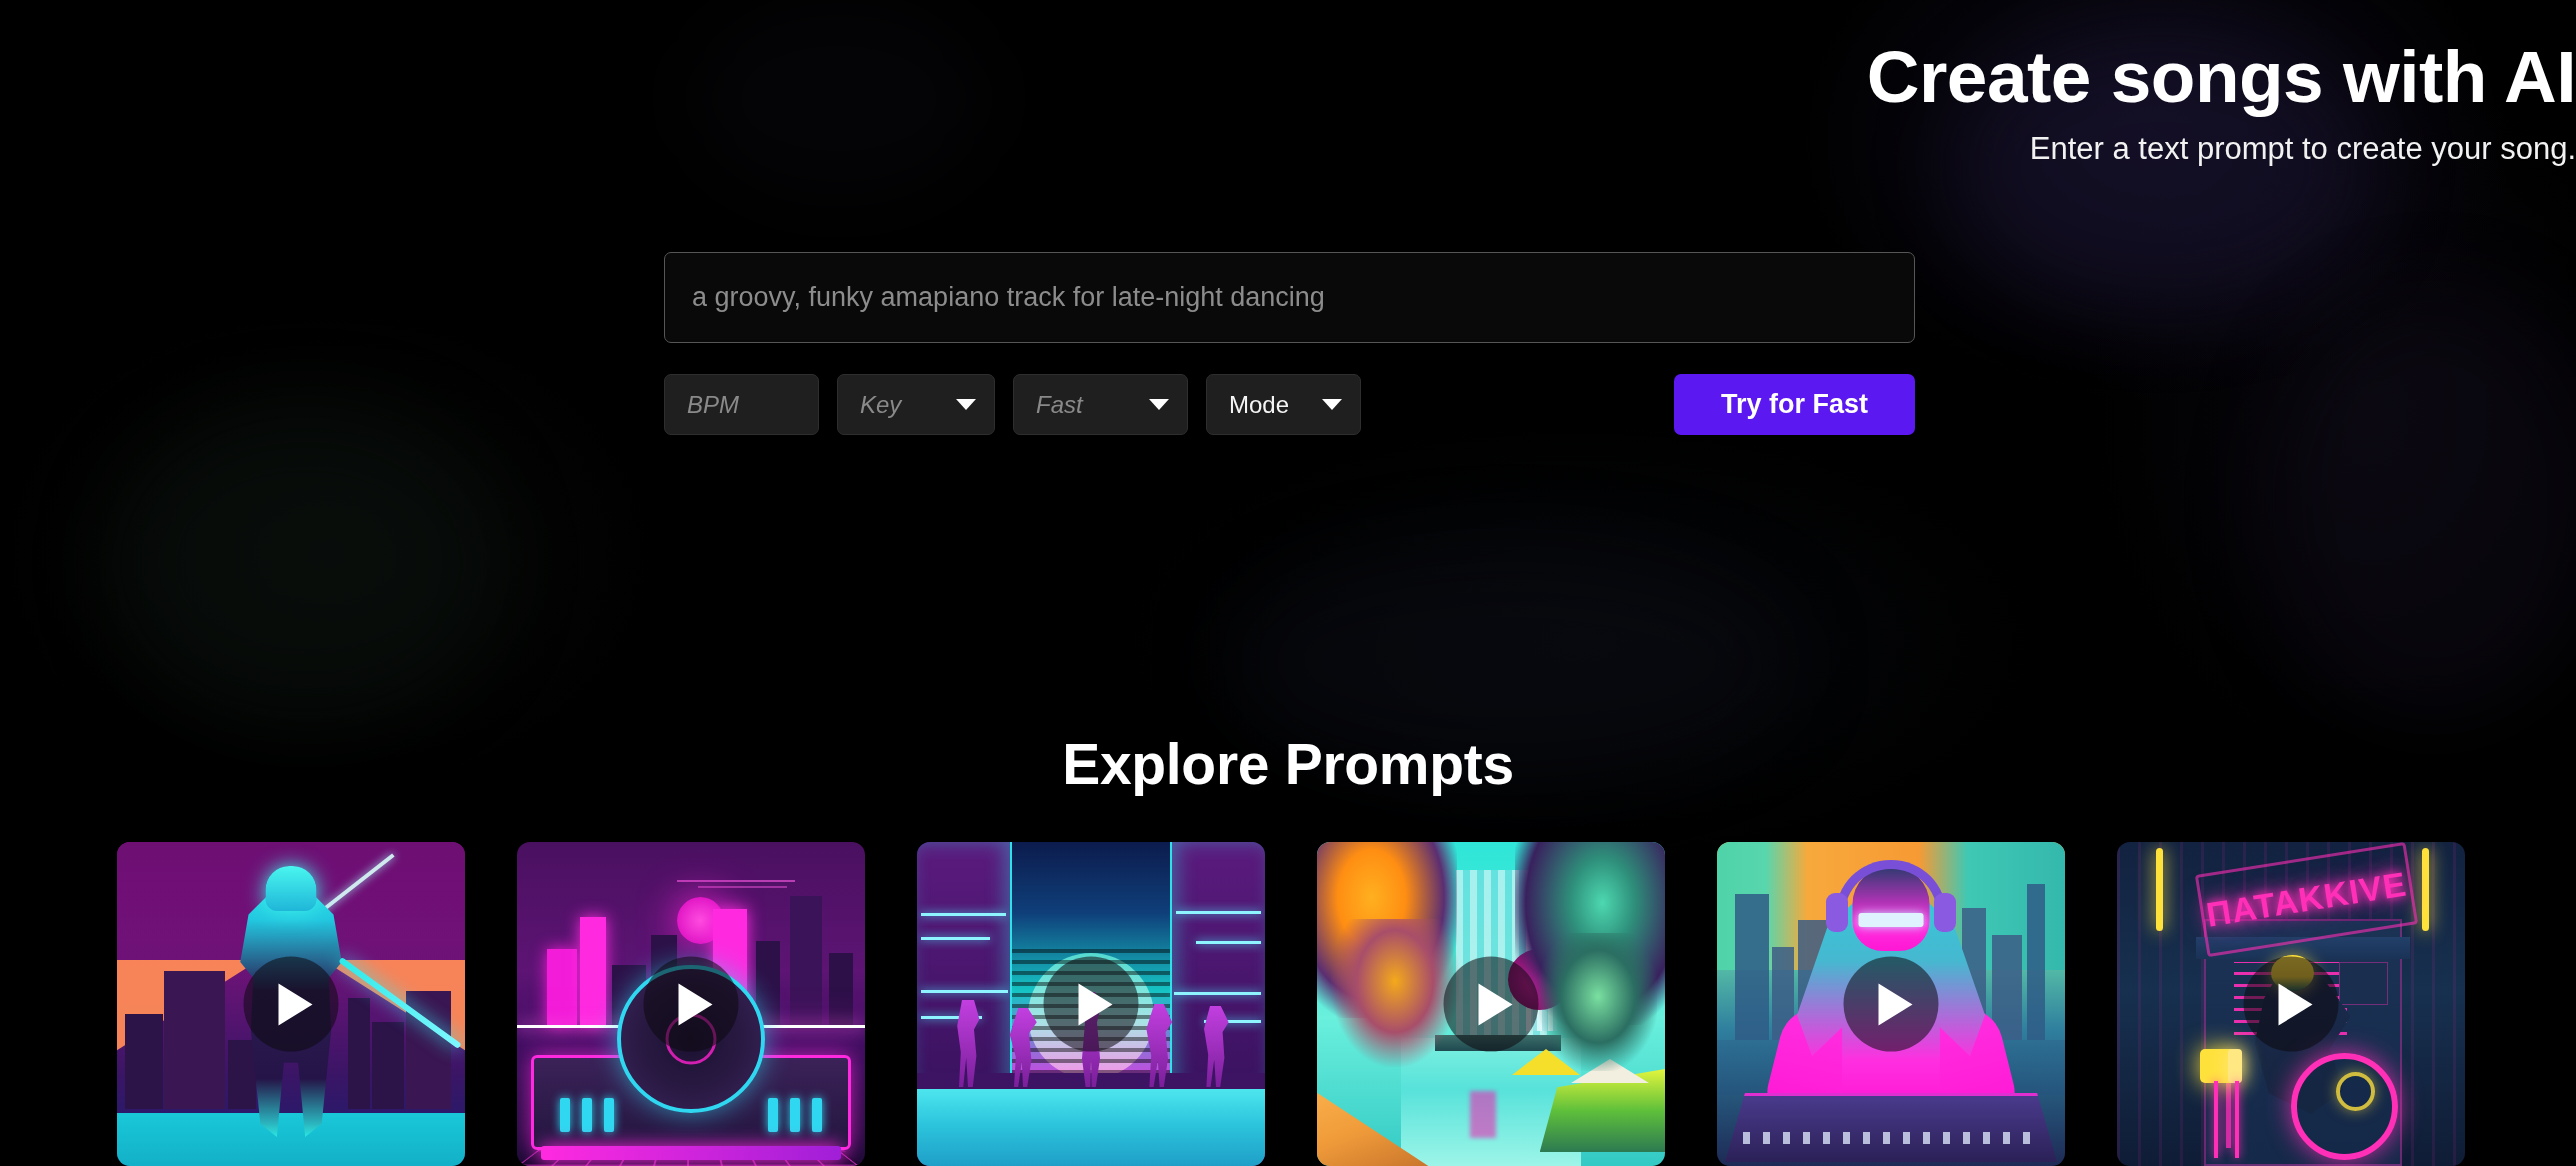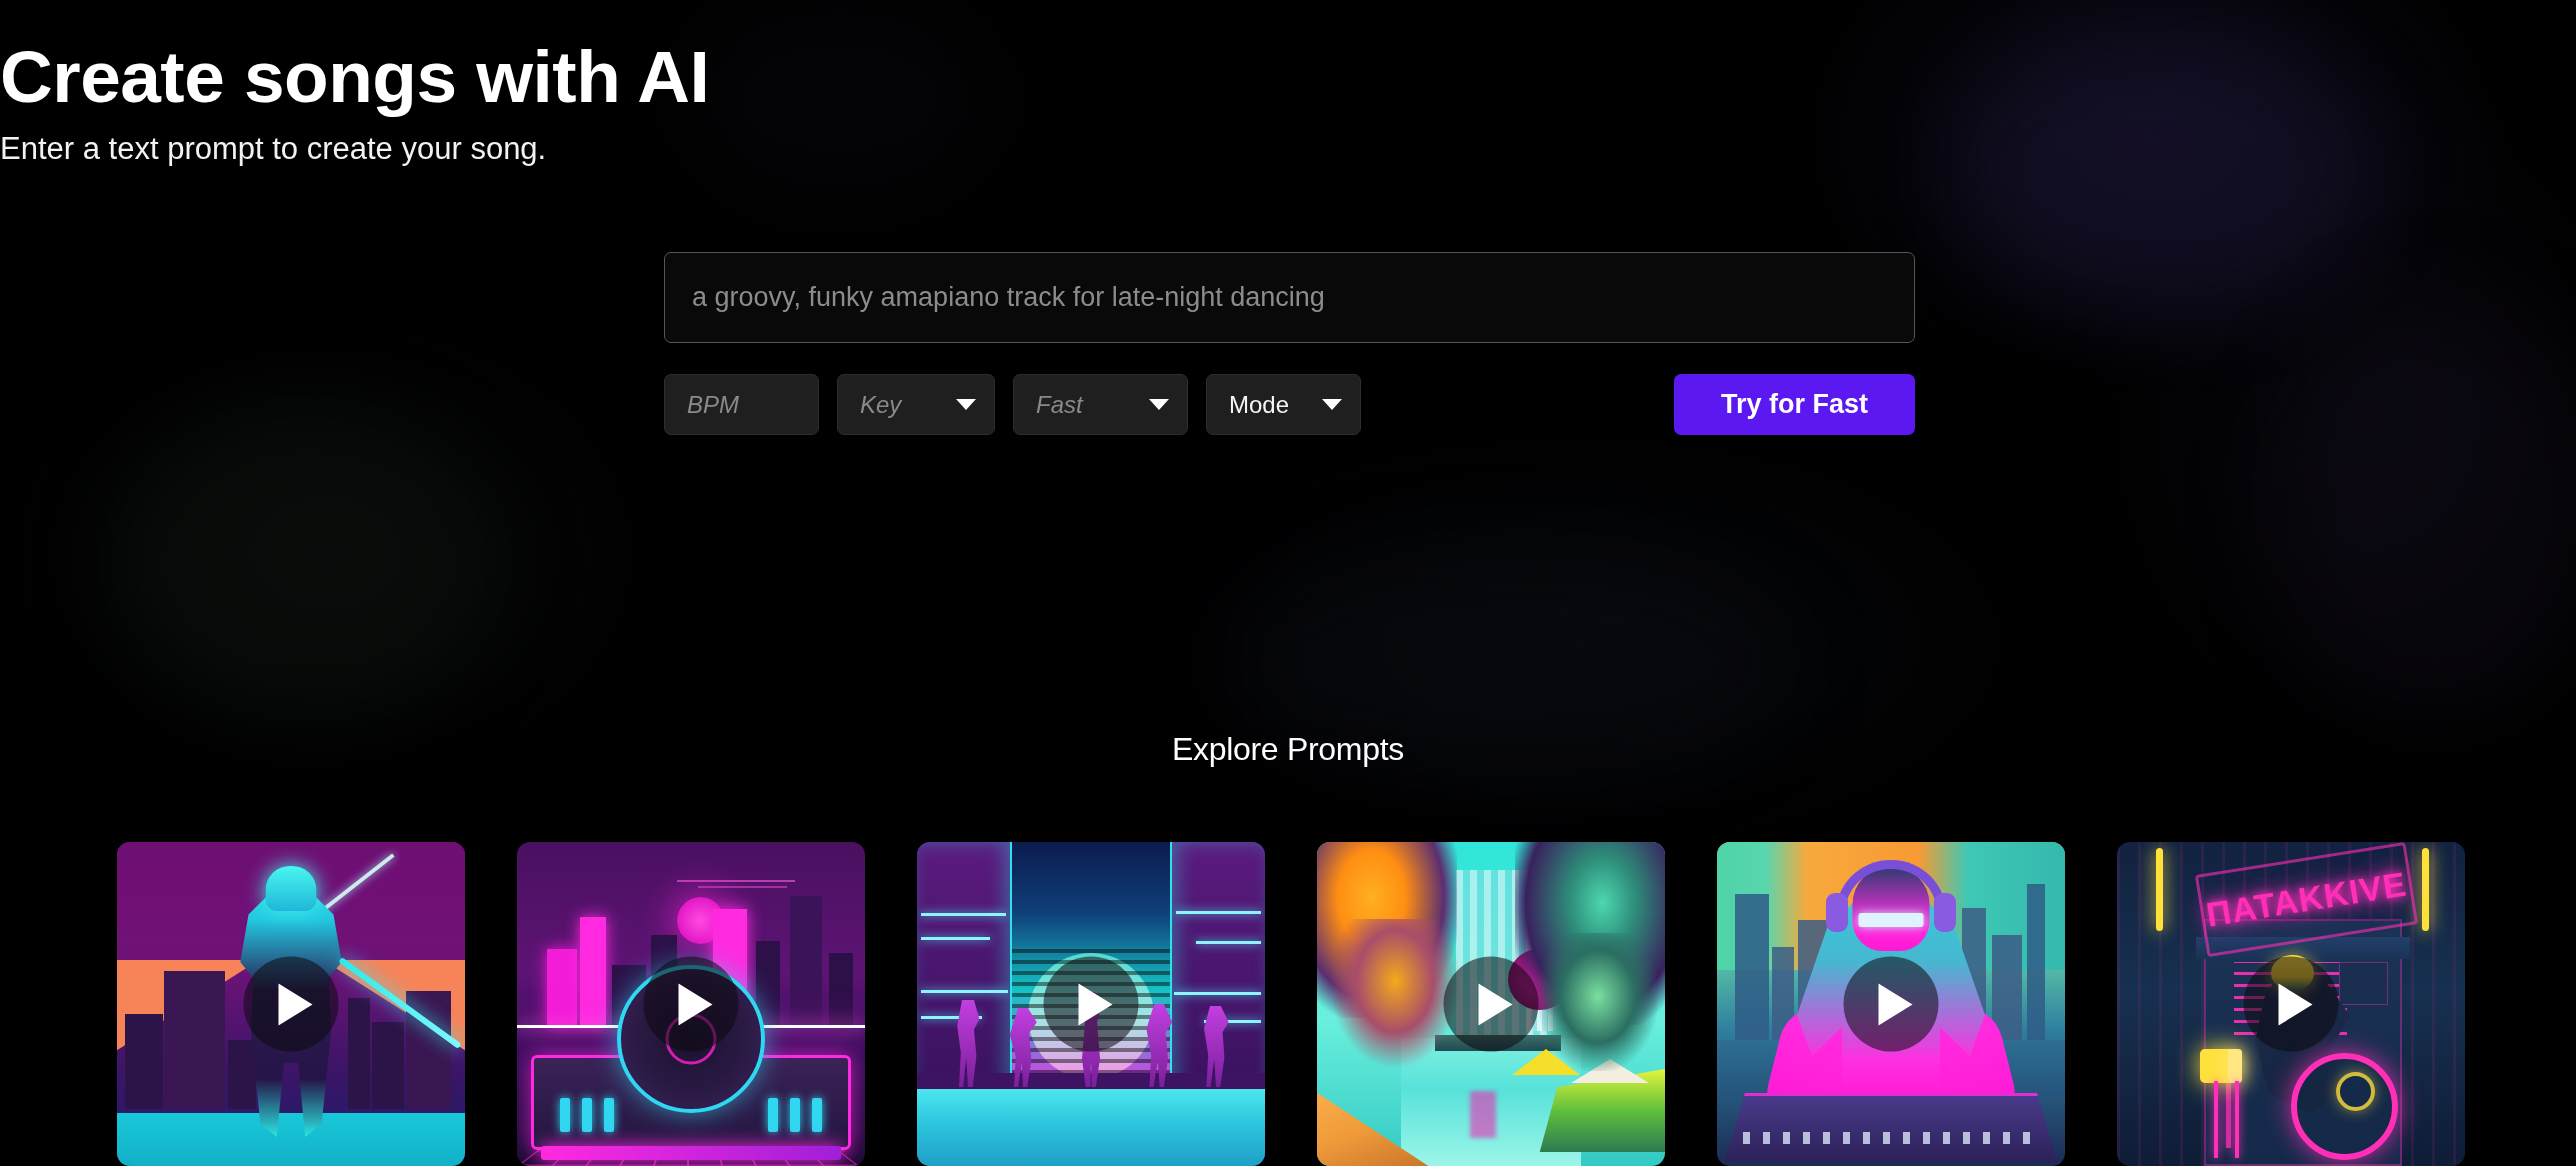--- a/index.html
+++ b/index.html
@@ -21,21 +21,21 @@
     overflow: hidden;
   }
   
   .bg-blob { position: absolute; border-radius: 50%; filter: blur(39px); pointer-events: none; }
   .b1 { left: 1955px; top: 30px;  width: 415px; height: 276px; background: rgba(24,18,46,0.55); }
   .b2 { left: 118px;  top: 415px; width: 375px; height: 296px; background: rgba(10,16,12,0.55); }
   .b3 { left: 1234px; top: 553px; width: 553px; height: 217px; background: rgba(8,10,16,0.6); }
   .b4 { left: 2271px; top: 296px; width: 326px; height: 415px; background: rgba(14,10,22,0.5); }
   .b5 { left: 691px;  top: 0px;   width: 296px; height: 197px; background: rgba(8,8,14,0.5); }
 
-  .hero { position: relative; z-index: 3; width: 100%; text-align: left; }
+  .hero { position: relative; z-index: 3; width: 100%; text-align: right; }
 
   .hero-title {
     margin-top: 38px;
     font-size: 73px;
     line-height: 1.06;
     font-weight: bold;
     color: #ffffff;
     letter-spacing: -0.5px;
   }
   .hero-sub {
@@ -120,22 +120,22 @@
   }
 
   .explore {
     position: absolute;
     left: 0; top: 731px;
     width: 100%;
     text-align: center;
     z-index: 3;
   }
   .explore-title {
-    font-size: 32px;
-    font-weight: normal;
+    font-size: 57px;
+    font-weight: bold;
     color: #ffffff;
     letter-spacing: -0.3px;
   }
 
   .cards {
     position: absolute;
     left: 117px; top: 842px;
     width: 2345px;
     display: flex;
     gap: 52px;

